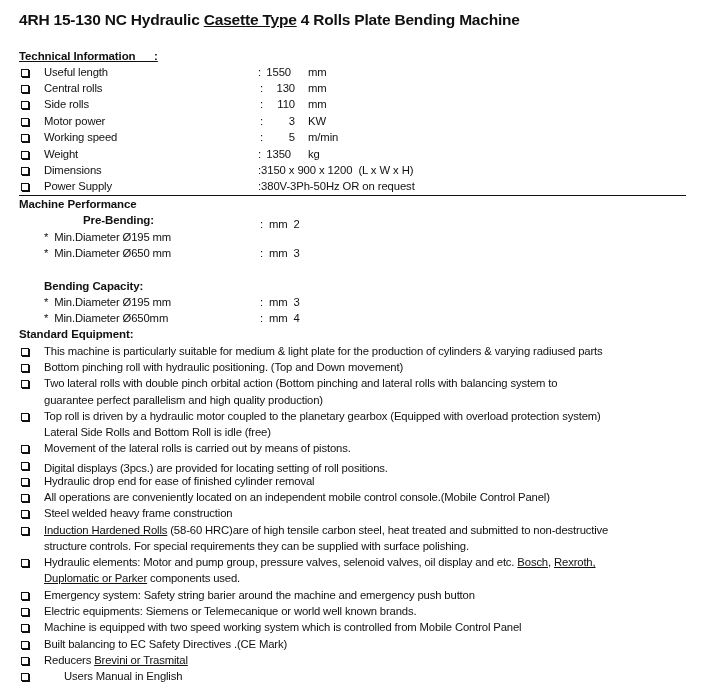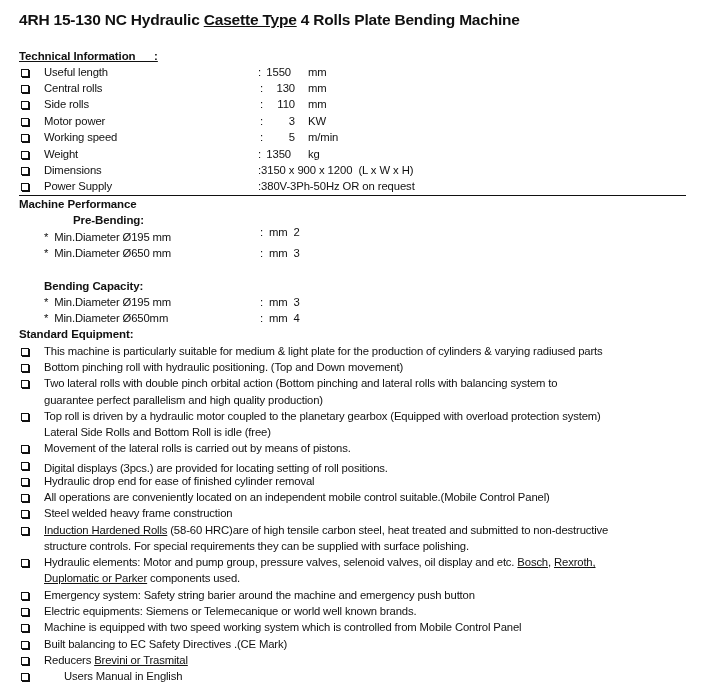--- a/index.html
+++ b/index.html
@@ -73,23 +73,23 @@
   <div class="abs val" style="left:258px;top:164px;white-space:pre;"><span>:</span><span>3150 x 900 x 1200  (L x W x H)</span></div>
 
   <div class="cb" style="left:21px;top:183px;"></div>
   <div class="abs txt" style="left:44px;top:180px;">Power Supply</div>
   <div class="abs val" style="left:258px;top:180px;white-space:pre;"><span>:</span><span>380V-3Ph-50Hz OR on request</span></div>
 </div>
 
 <div class="rule"></div>
 
 <div class="abs h2" style="left:19px;top:198px;">Machine Performance</div>
-<div class="abs h2" style="left:28px;top:214px;padding-left:45px;">Pre-Bending:</div>
+<div class="abs h2" style="left:38px;top:214px;padding-left:45px;">Pre-Bending:</div>
 <div class="abs txt" style="left:44px;top:231px;white-space:pre;">*  Min.Diameter Ø195 mm</div>
-<div class="abs txt" style="left:260px;top:226px;white-space:pre;text-align:right;">:  mm  2</div>
+<div class="abs txt" style="left:260px;top:218px;white-space:pre;text-align:right;">:  mm  2</div>
 <div class="abs txt" style="left:44px;top:247px;white-space:pre;">*  Min.Diameter Ø650 mm</div>
 <div class="abs txt" style="left:260px;top:247px;white-space:pre;">:  mm  3</div>
 
 <div class="abs h2" style="left:44px;top:280px;">Bending Capacity:</div>
 <div class="abs txt" style="left:44px;top:296px;white-space:pre;">*  Min.Diameter Ø195 mm</div>
 <div class="abs txt" style="left:260px;top:296px;white-space:pre;">:  mm  3</div>
 <div class="abs txt" style="left:44px;top:312px;white-space:pre;">*  Min.Diameter Ø650mm</div>
 <div class="abs txt" style="left:260px;top:312px;white-space:pre;">:  mm  4</div>
 
 <div class="abs h2" style="left:19px;top:328px;">Standard Equipment:</div>
@@ -112,21 +112,21 @@
   <div class="cb" style="left:21px;top:445px;"></div>
   <div class="abs txt" style="left:44px;top:442px;">Movement of the lateral rolls is carried out by means of pistons.</div>
 
   <div class="cb" style="left:21px;top:462px;"></div>
   <div class="abs txt" style="left:44px;top:462px;">Digital displays (3pcs.) are provided for locating setting of roll positions.</div>
 
   <div class="cb" style="left:21px;top:478px;"></div>
   <div class="abs txt" style="left:44px;top:475px;">Hydraulic drop end for ease of finished cylinder removal</div>
 
   <div class="cb" style="left:21px;top:494px;"></div>
-  <div class="abs txt" style="left:44px;top:491px;">All operations are conveniently located on an independent mobile control suitable.(Mobile Control Panel)</div>
+  <div class="abs txt" style="left:44px;top:491px;">All operations are conveniently located on an independent mobile control console.(Mobile Control Panel)</div>
 
   <div class="cb" style="left:21px;top:510px;"></div>
   <div class="abs txt" style="left:44px;top:507px;">Steel welded heavy frame construction</div>
 
   <div class="cb" style="left:21px;top:527px;"></div>
   <div class="abs txt" style="left:44px;top:524px;"><span class="u">Induction Hardened Rolls</span><span> (58-60 HRC)are of high tensile carbon steel, heat treated and submitted to non-destructive</span></div>
   <div class="abs txt" style="left:44px;top:540px;">structure controls. For special requirements they can be supplied with surface polishing.</div>
 
   <div class="cb" style="left:21px;top:559px;"></div>
   <div class="abs txt" style="left:44px;top:556px;white-space:pre;"><span>Hydraulic elements: Motor and pump group, pressure valves, selenoid valves, oil display and etc. </span><span class="u">Bosch</span><span>, </span><span class="u">Rexroth,</span></div>

